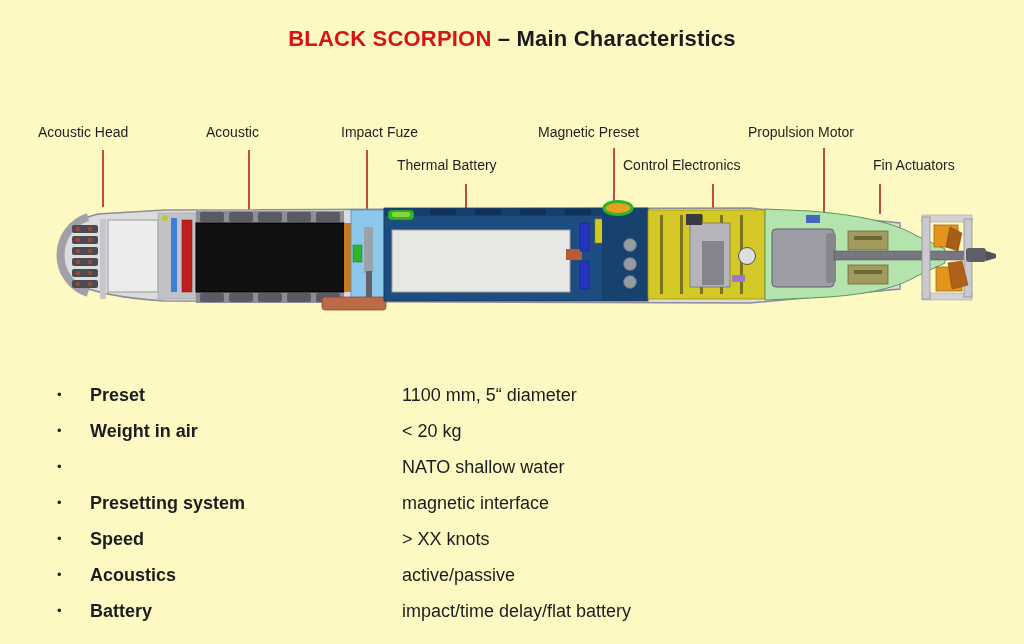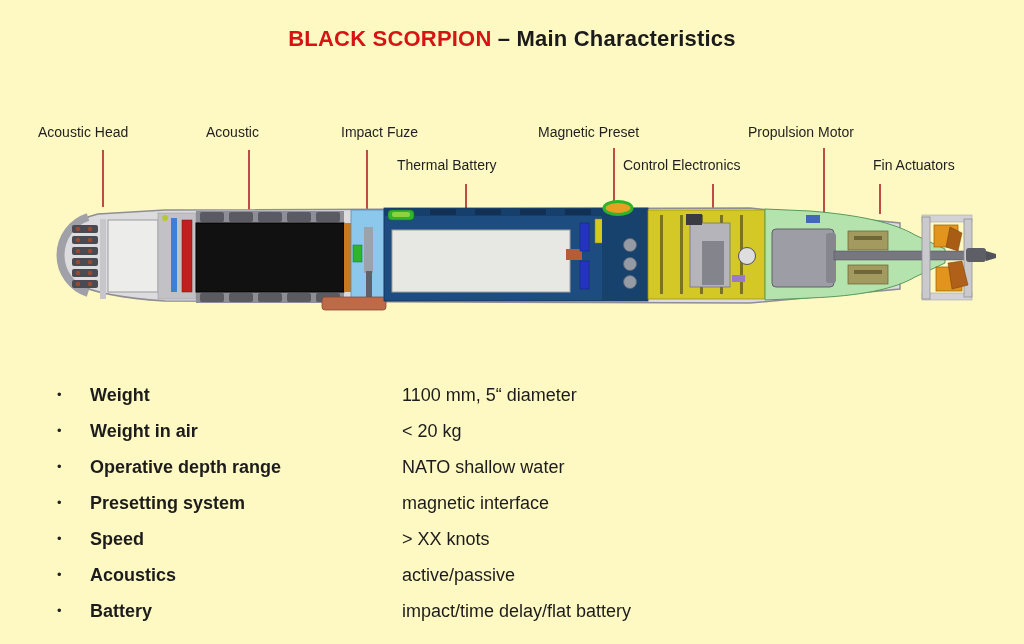--- a/index.html
+++ b/index.html
@@ -171,31 +171,30 @@
       <polygon points="900,42 912,48 908,66 896,62" fill="#a85c14" stroke="#6e3c0c" stroke-width="0.5"></polygon>
       <polygon points="898,78 912,76 918,100 902,104" fill="#b06018" stroke="#6e3c0c" stroke-width="0.5"></polygon>
       <rect x="916" y="63" width="20" height="14" rx="3" fill="#5e5e66"></rect>
       <polygon points="936,66 946,69 946,73 936,76" fill="#52525a"></polygon>
     </g>
   </svg>
 
   <div>
     <div class="spec-row" style="top:383px">
       <span class="bullet">•</span>
-      <span class="spec-label">Weight</span>
+      <span class="spec-label">Preset</span>
       <span class="spec-value">1100 mm, 5“ diameter</span>
     </div>
     <div class="spec-row" style="top:419px">
       <span class="bullet">•</span>
       <span class="spec-label">Weight in air</span>
       <span class="spec-value">&lt; 20 kg</span>
     </div>
     <div class="spec-row" style="top:455px">
       <span class="bullet">•</span>
-      <span class="spec-label">Operative depth range</span>
       <span class="spec-value">NATO shallow water</span>
     </div>
     <div class="spec-row" style="top:491px">
       <span class="bullet">•</span>
       <span class="spec-label">Presetting system</span>
       <span class="spec-value">magnetic interface</span>
     </div>
     <div class="spec-row" style="top:527px">
       <span class="bullet">•</span>
       <span class="spec-label">Speed</span>

